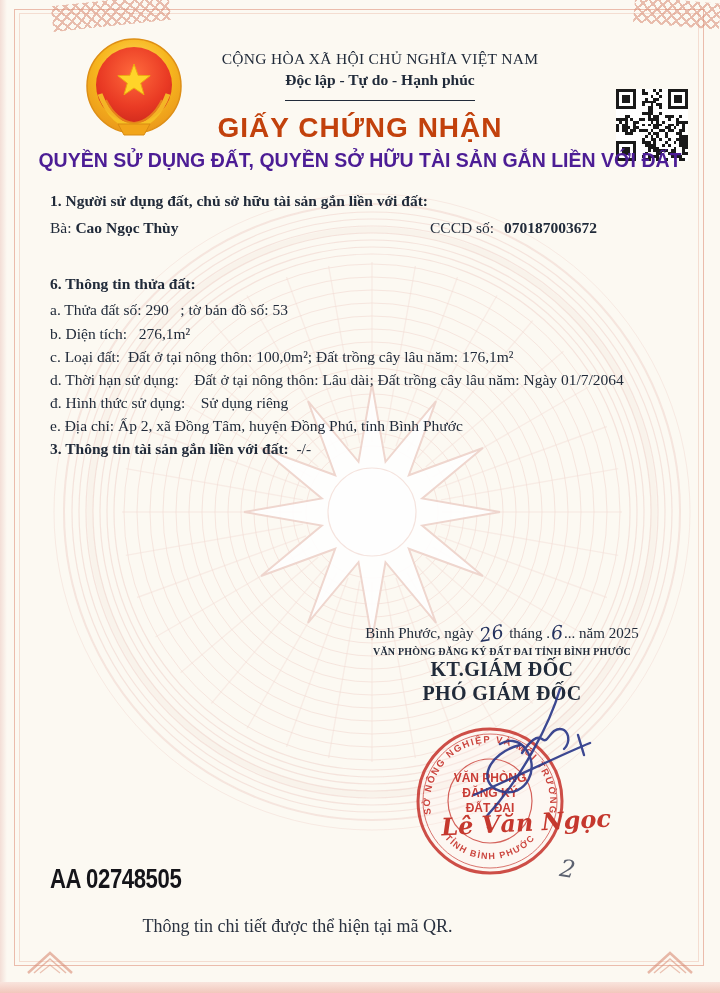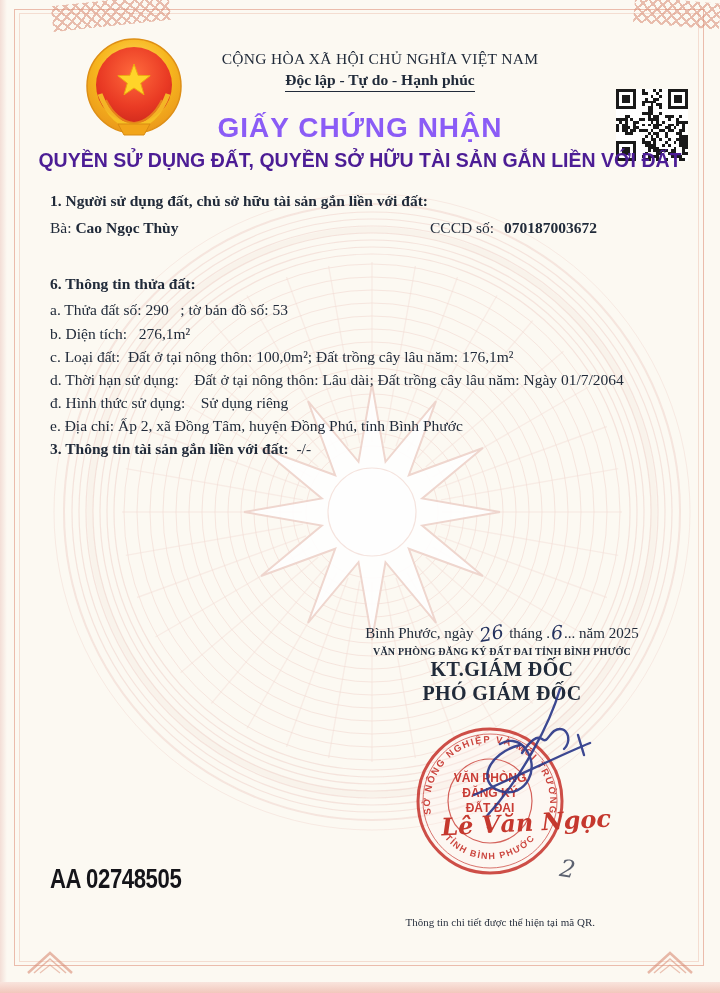--- a/index.html
+++ b/index.html
@@ -25,25 +25,25 @@
     background:linear-gradient(180deg,#f9e4dd,#f2c7bc);}
   .page-left-edge{position:absolute;left:0;top:0;bottom:0;width:7px;
     background:linear-gradient(90deg,#f3ded6,rgba(252,249,242,0));}
   
   #wm-svg{position:absolute;left:0;top:150px;z-index:0;pointer-events:none;}
   
   .emblem{position:absolute;left:82px;top:36px;z-index:2;}
   .hdr-center{position:absolute;left:160px;top:50px;width:440px;text-align:center;z-index:2;}
   .country{font-weight:normal;font-size:15.5px;letter-spacing:.3px;}
   .motto{font-weight:bold;font-size:15.5px;margin-top:3px;}
-  .motto span{display:inline-block;border-bottom:1.5px solid #222b3a;padding-bottom:2px;}
+  .motto span{display:inline-block;border-bottom:1.5px solid #222b3a;padding-bottom:11px;}
   .qr{position:absolute;left:616px;top:89px;width:72px;height:72px;z-index:2;background:#fff;}
   .doc-title{position:absolute;left:0;top:112px;width:720px;text-align:center;z-index:2;
     font-family:"Liberation Sans","DejaVu Sans",sans-serif;
-    font-weight:bold;font-size:28px;letter-spacing:1px;color:#8b5cf6;}
+    font-weight:bold;font-size:28px;letter-spacing:1px;color:#c2410c;}
   .doc-subtitle{position:absolute;left:0;top:149px;width:720px;text-align:center;z-index:2;
     font-family:"Liberation Sans","DejaVu Sans",sans-serif;
     font-weight:bold;font-size:19.5px;color:#4c1d95;}
   
   .bl{position:absolute;left:50px;font-size:15.5px;z-index:2;white-space:nowrap;}
   .bl b{font-weight:bold;}
   .heading{font-weight:bold;}
   
   .sign-wrap{position:absolute;left:290px;top:625px;width:424px;text-align:center;z-index:2;}
   .date-line{font-size:15px;}
@@ -59,22 +59,22 @@
   .signature{position:absolute;left:438px;top:683px;z-index:4;}
   .signer-name{position:absolute;left:433px;top:808px;width:186px;text-align:center;z-index:4;
     color:#c5382e;font-style:italic;font-weight:bold;font-size:24px;
     font-family:"DejaVu Serif",serif;transform:rotate(-3deg);}
   
   .serial{position:absolute;left:50px;top:864px;z-index:2;color:#15151a;
     font-family:"Liberation Sans","DejaVu Sans",sans-serif;font-weight:bold;font-size:27px;
     transform:scaleX(.82);transform-origin:left center;letter-spacing:-.5px;}
   .pageno{position:absolute;left:560px;top:855px;z-index:2;color:#5c6270;
     font-family:"DejaVu Serif",serif;font-style:italic;font-size:24px;transform:rotate(9deg);}
-  .footer-note{position:absolute;left:0;top:916px;width:595px;text-align:right;z-index:2;
-    font-size:11px;color:#2a3240;}
+  .footer-note{position:absolute;left:0;top:916px;width:595px;text-align:center;z-index:2;
+    font-size:18px;color:#2a3240;}
 </style>
 </head>
 <body>
 
 <div class="page">
 
   <svg id="wm-svg" width="720" height="730" viewBox="0 0 720 730">
       <circle cx="372" cy="362" r="66" fill="none" stroke="#efd2ca" stroke-width="1" opacity="0.5"></circle>
       <circle cx="372" cy="362" r="79" fill="none" stroke="#efd2ca" stroke-width="1" opacity="0.5"></circle>
       <circle cx="372" cy="362" r="92" fill="none" stroke="#efd2ca" stroke-width="1" opacity="0.5"></circle>

